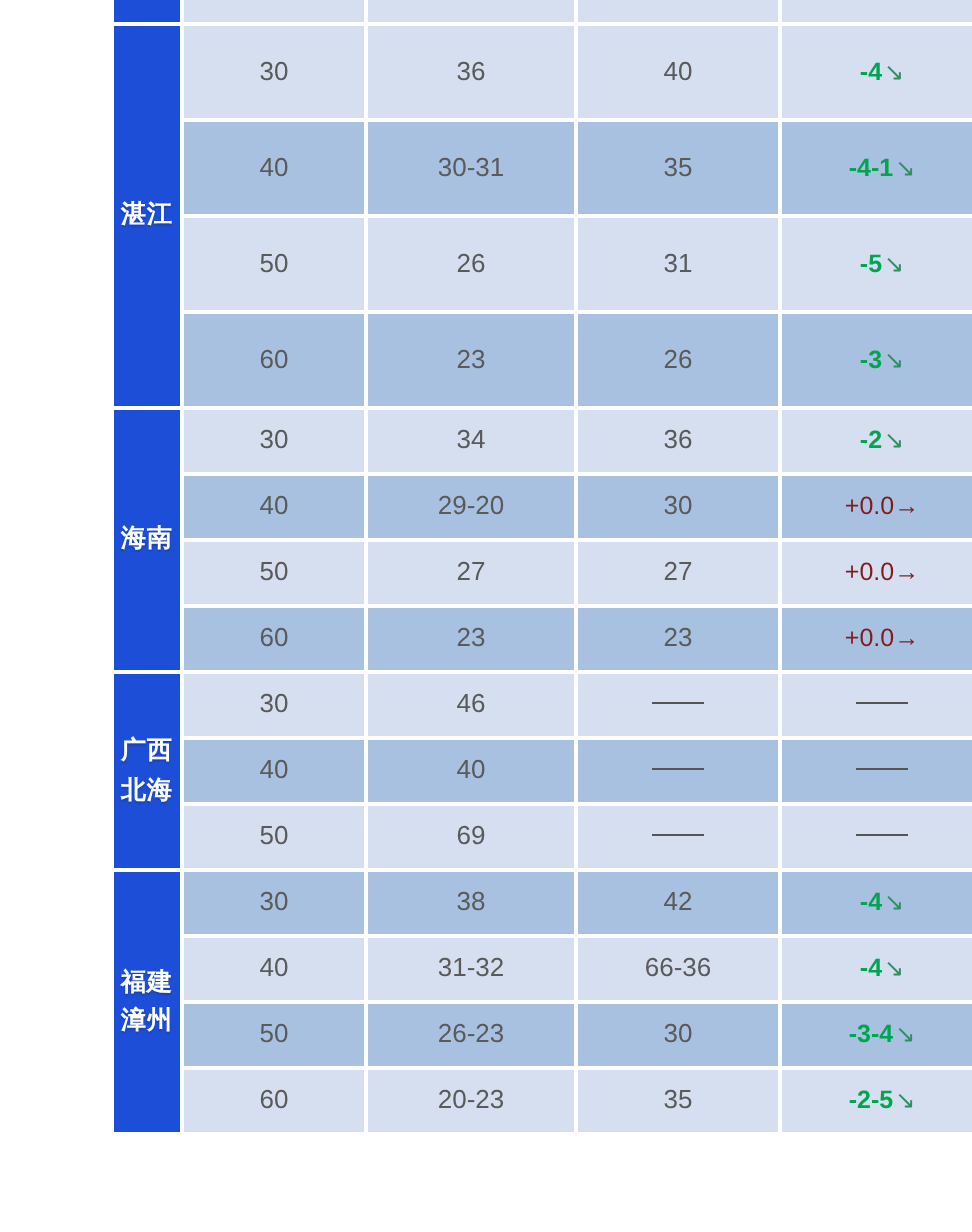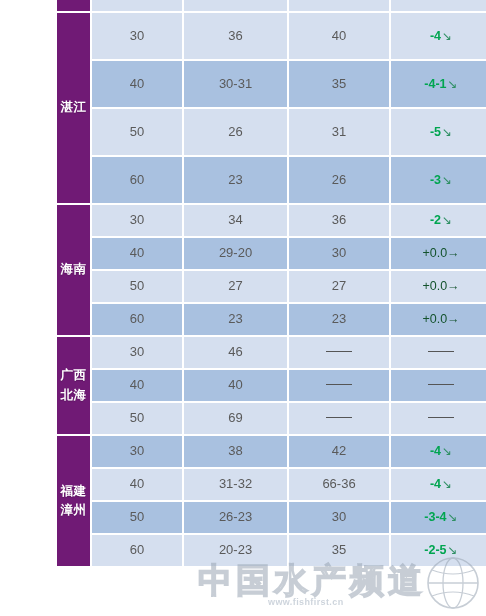--- a/index.html
+++ b/index.html
@@ -46,21 +46,21 @@
     text-align: center;
     vertical-align: middle;
     font-size: 13px;
     color: #5a5a5a;
     height: 31px;
     line-height: 1.15;
   }
 
   
   td.region {
-    background: #701a75;
+    background: #1d4ed8;
     color: #ffffff;
     font-size: 12.5px;
     font-weight: bold;
     letter-spacing: 0.5px;
     text-align: center;
     vertical-align: middle;
     width: 33px;
     text-shadow: 0 1px 1px rgba(0,0,0,.18);
   }
   td.region .rl {
@@ -84,21 +84,21 @@
     white-space: nowrap;
   }
   td.chg .down { color: #00a550; }
   td.chg .arrow-down {
     color: #2f8f63;
     font-weight: normal;
     font-size: 12px;
     padding-left: 1px;
   }
   td.chg .flat {
-    color: #14532d;
+    color: #7f1d1d;
     font-weight: normal;
     font-size: 12.5px;
     letter-spacing: 0;
   }
   td.dash {
     color: #555;
     font-size: 13px;
   }
   .dash-mark {
     display: inline-block;
@@ -301,25 +301,14 @@
         <td class="light">20-23</td>
         <td class="light">35</td>
         <td class="light chg">
           <span class="down">-2-5</span><span class="arrow-down">↘</span>
         </td>
       </tr>
 
     </tbody>
   </table>
 
-  <div id="watermark">
-    <div class="wm-text">中国水产频道</div>
-    <div class="wm-url">www.fishfirst.cn</div>
-    <svg class="wm-globe" viewBox="0 0 54 54">
-      <circle cx="27" cy="27" r="25" fill="none" stroke="#9aa6b4" stroke-width="1.6"></circle>
-      <ellipse cx="27" cy="27" rx="10" ry="25" fill="none" stroke="#9aa6b4" stroke-width="1.3"></ellipse>
-      <line x1="2" y1="27" x2="52" y2="27" stroke="#9aa6b4" stroke-width="1.3"></line>
-      <path d="M6 14 Q27 22 48 14" fill="none" stroke="#9aa6b4" stroke-width="1.1"></path>
-      <path d="M6 40 Q27 32 48 40" fill="none" stroke="#9aa6b4" stroke-width="1.1"></path>
-    </svg>
-  </div>
 
 </div>
 
 </body></html>

